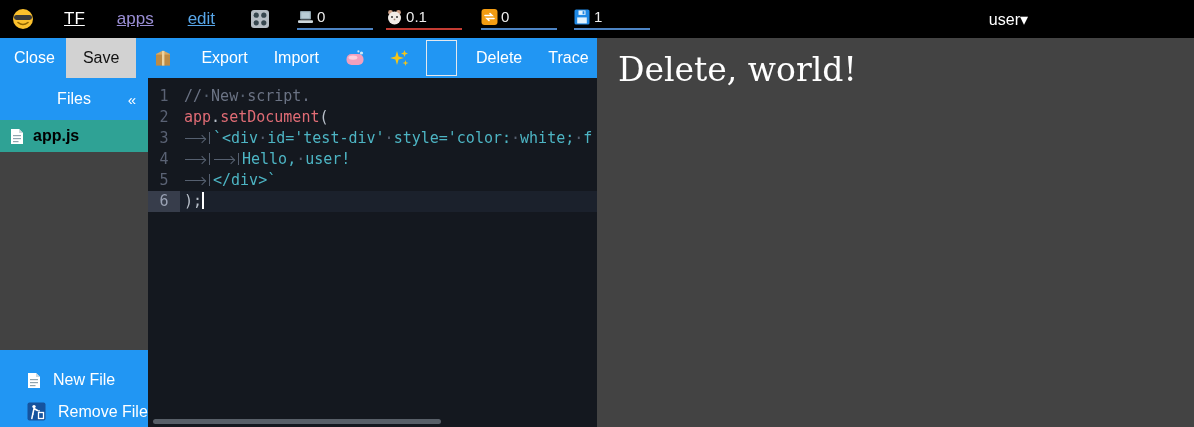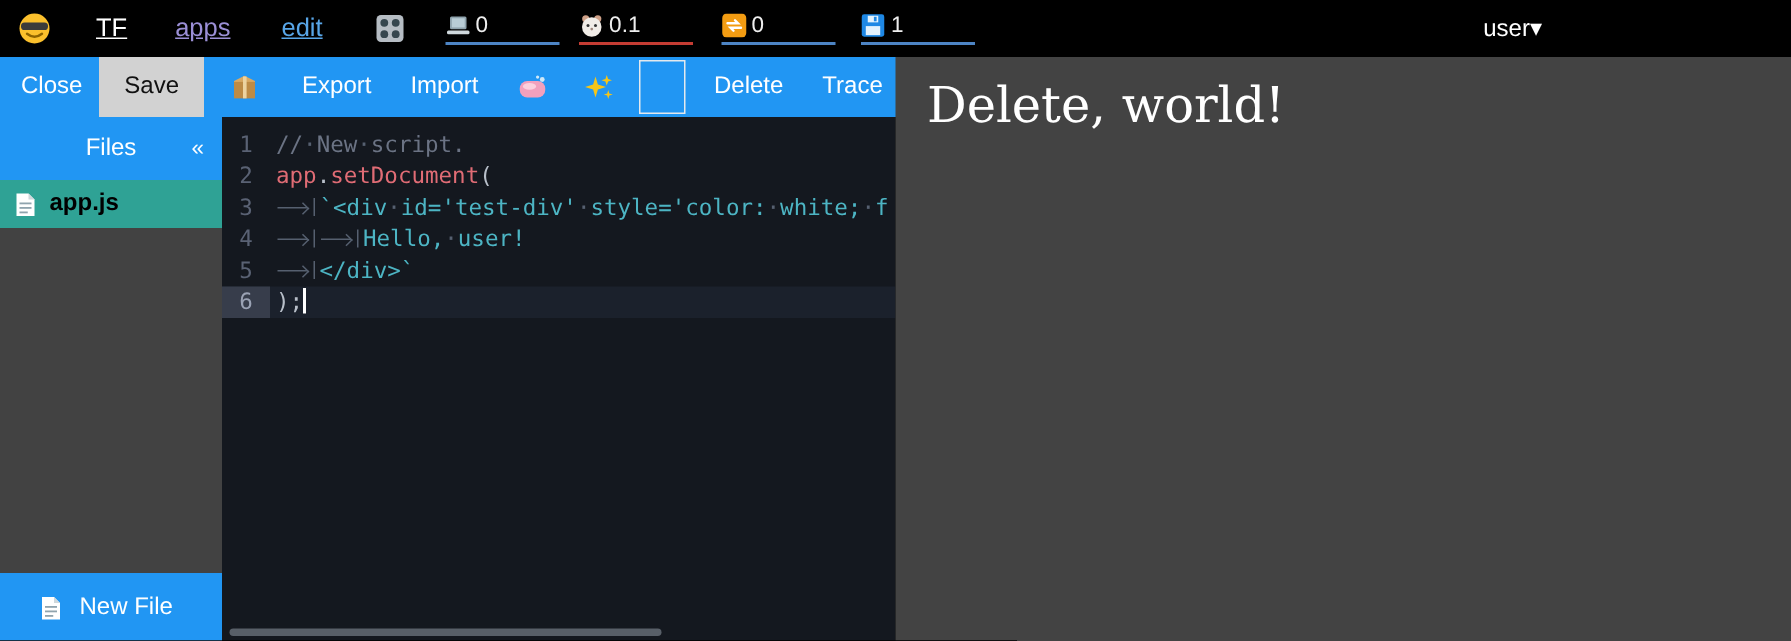--- a/index.html
+++ b/index.html
@@ -46,21 +46,21 @@
   .files-header { height:42px; background:#2196f3; color:#fff; font-size:16px;
                   display:flex; align-items:center; justify-content:center;
                   position:relative; }
   .collapse { position:absolute; right:12px; top:50%; transform:translateY(-50%);
               font-size:15px; cursor:pointer; }
   .file-row { height:32px; display:flex; align-items:center; gap:9px;
               padding-left:10px; cursor:pointer; color:#000000; }
   .file-row.active { background:#2fa295; font-weight:bold; font-size:16px; }
   .sidebar-actions { position:absolute; bottom:0; left:0; right:0;
                      background:#2196f3; padding:7px 0 6px 0; }
-  .action-row { height:32px; display:flex; align-items:center; gap:12px;
+  .action-row { height:32px; display:flex; align-items:flex-end; gap:12px;
                 padding-left:27px; color:#fff; font-size:16px; cursor:pointer; }
 
   
   .editor { position:absolute; top:78px; left:148px; width:449px; height:349px;
             background:#14181f; font-family:"DejaVu Sans Mono", monospace;
             font-size:15px; line-height:21px; padding-top:8px; overflow:hidden; }
   .line { display:flex; height:21px; }
   .gutter { flex:0 0 32px; text-align:center; color:#5a6274; user-select:none; }
   .codetxt { flex:1; padding-left:4px; white-space:pre; overflow:hidden; }
   .line.active { background:#1b212c; }
@@ -202,20 +202,33 @@
             <svg width="14" height="17" viewBox="0 0 14 17">
               <path d="M1 1 h8 l4 4 v11 h-12 z" fill="#fff"></path>
               <path d="M9 1 l4 4 h-4 z" fill="#cfd8dc"></path>
               <rect x="3" y="7" width="8" height="1.2" fill="#90a4ae"></rect>
               <rect x="3" y="10" width="8" height="1.2" fill="#90a4ae"></rect>
               <rect x="3" y="13" width="5.5" height="1.2" fill="#90a4ae"></rect>
             </svg>
           </span>
           <span>New File</span>
         </div>
+        <div class="action-row">
+          <span style="display:inline-flex">
+            <svg width="19" height="19" viewBox="0 0 19 19">
+              <rect x="0.5" y="0.5" width="18" height="18" rx="2" fill="#15539e"></rect>
+              <circle cx="7" cy="4.6" r="1.7" fill="#fff"></circle>
+              <path d="M7 6.5 l-1.2 5.5 M7 6.5 l3.5 2" stroke="#fff" stroke-width="1.5" fill="none" stroke-linecap="round"></path>
+              <path d="M5.8 12 l-1 4.5" stroke="#fff" stroke-width="1.5" stroke-linecap="round"></path>
+              <rect x="11.5" y="10.5" width="5" height="6" fill="none" stroke="#fff" stroke-width="1.3"></rect>
+              <circle cx="12" cy="8.8" r="0.9" fill="#fff"></circle>
+            </svg>
+          </span>
+          <span>Remove File</span>
+        </div>
       </div>
   </div>
 
   <div class="editor">
     <div id="code-lines">
         <div class="line">
           <span class="gutter">1</span>
           <span class="codetxt"><span class="cmt">//</span><span class="ws">·</span><span class="cmt">New</span><span class="ws">·</span><span class="cmt">script.</span></span>
         </div>
         <div class="line">

